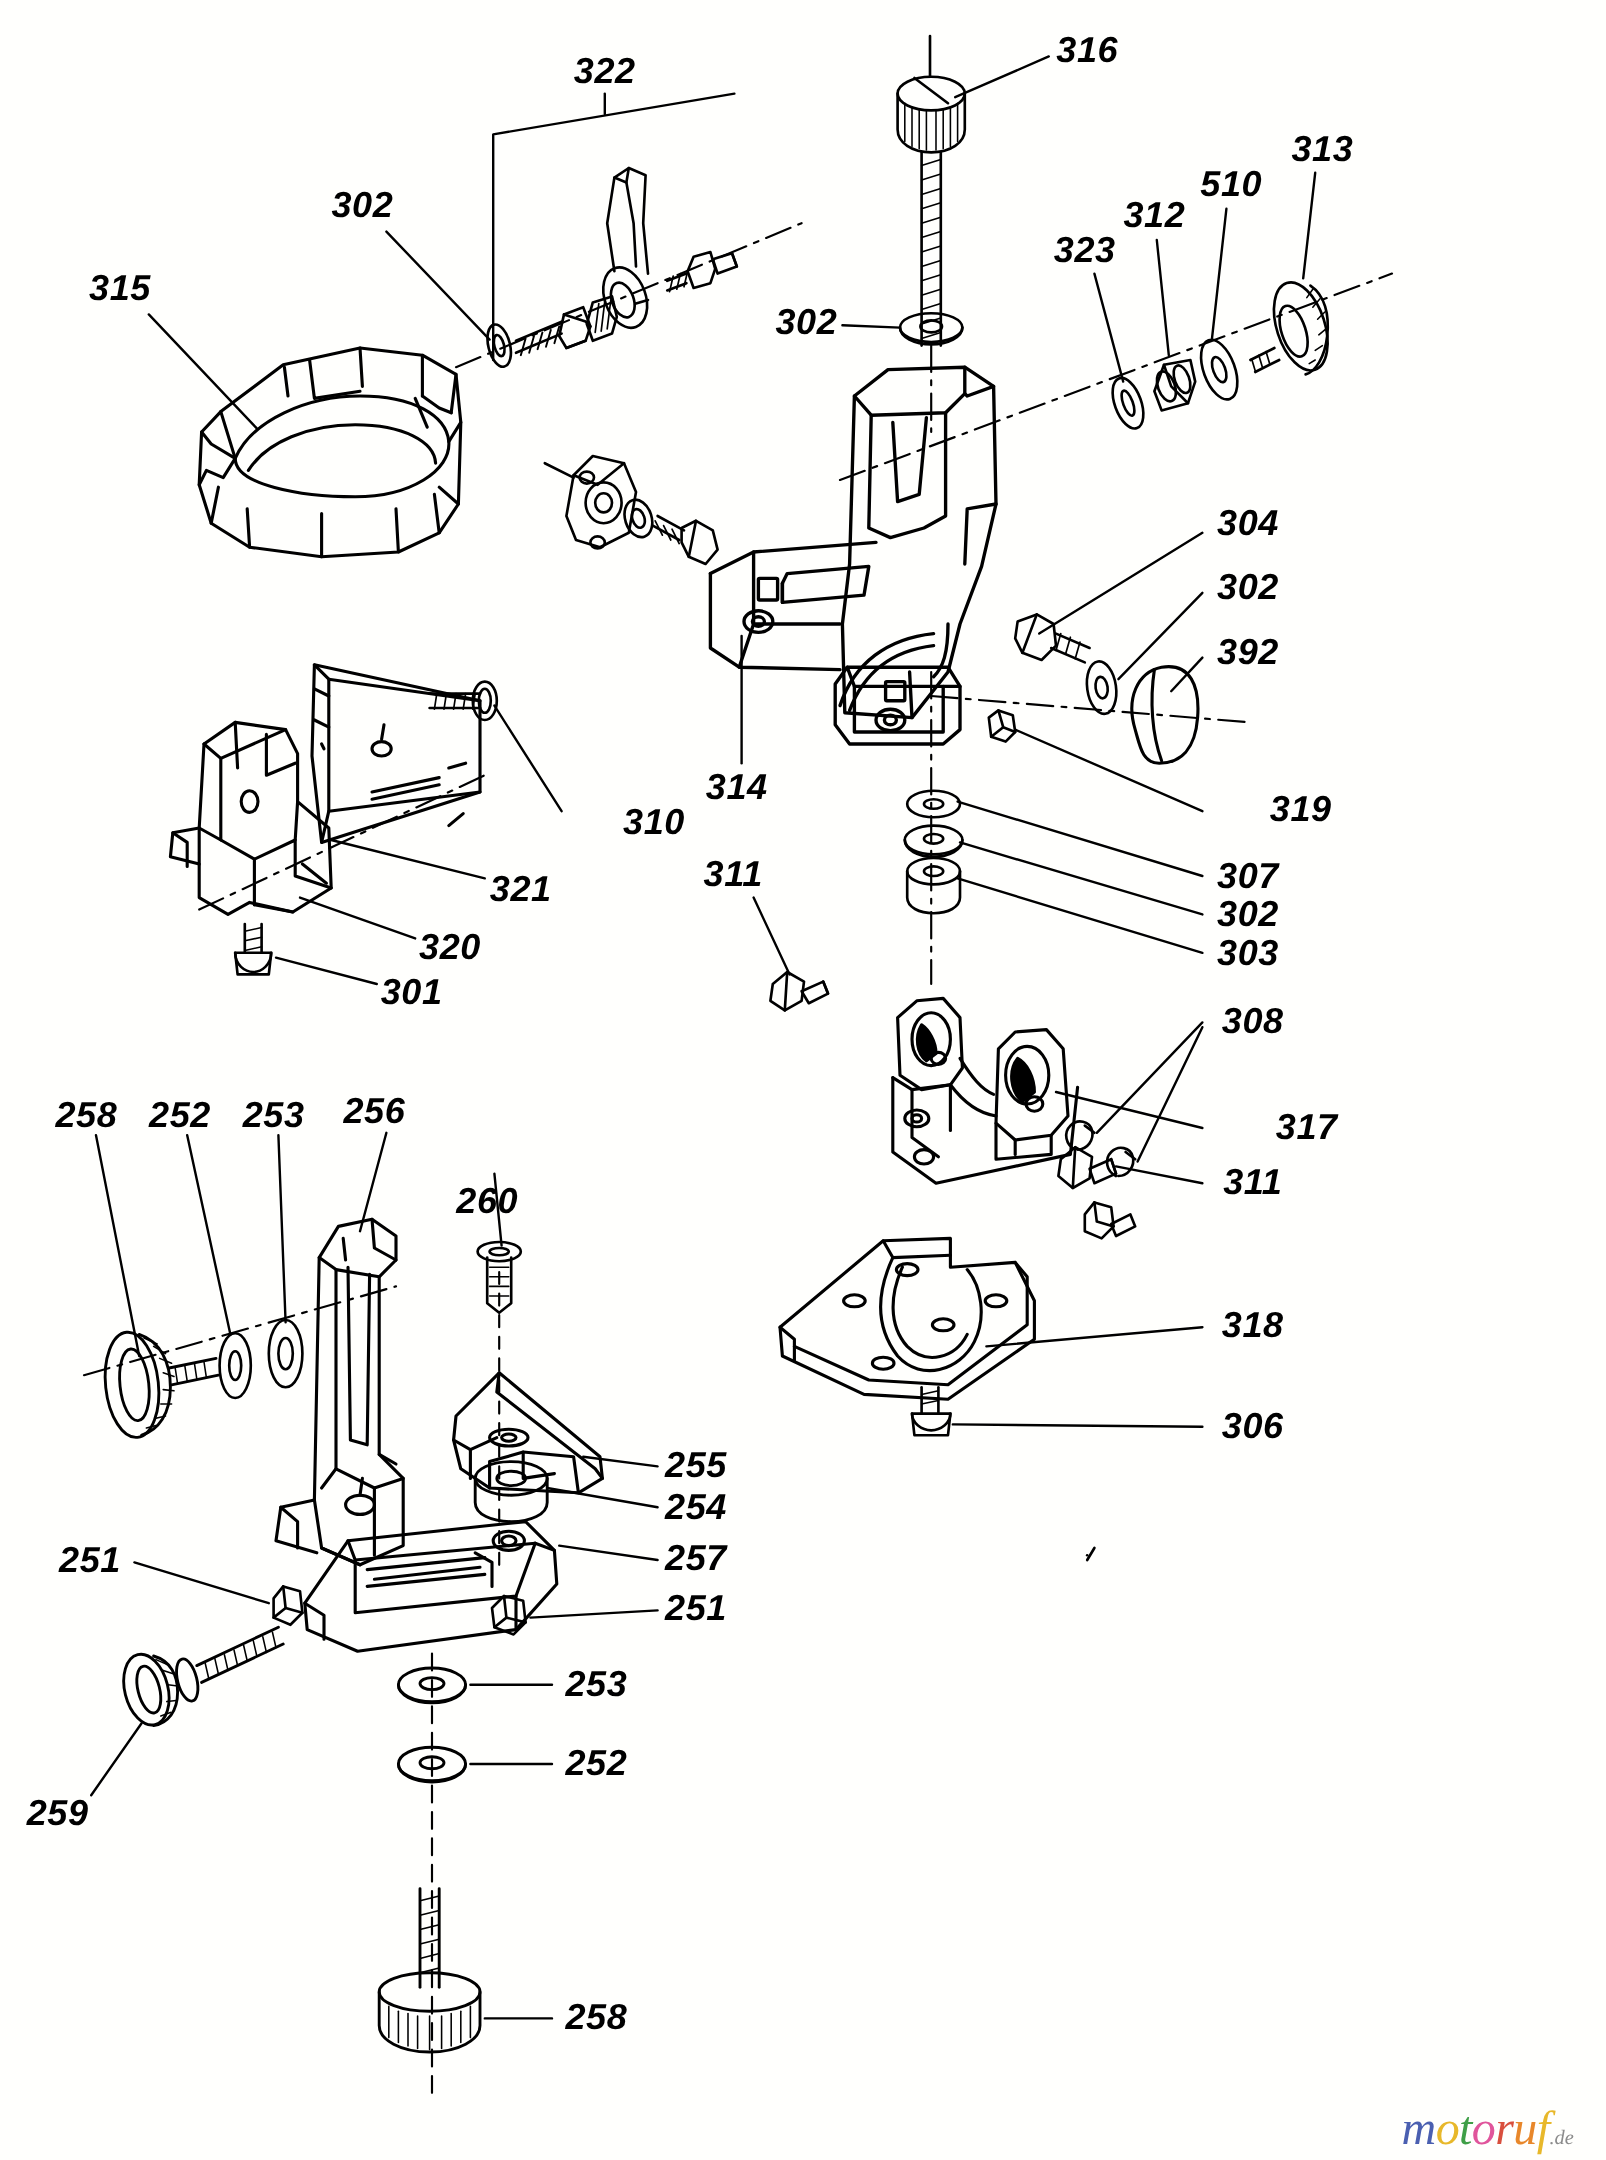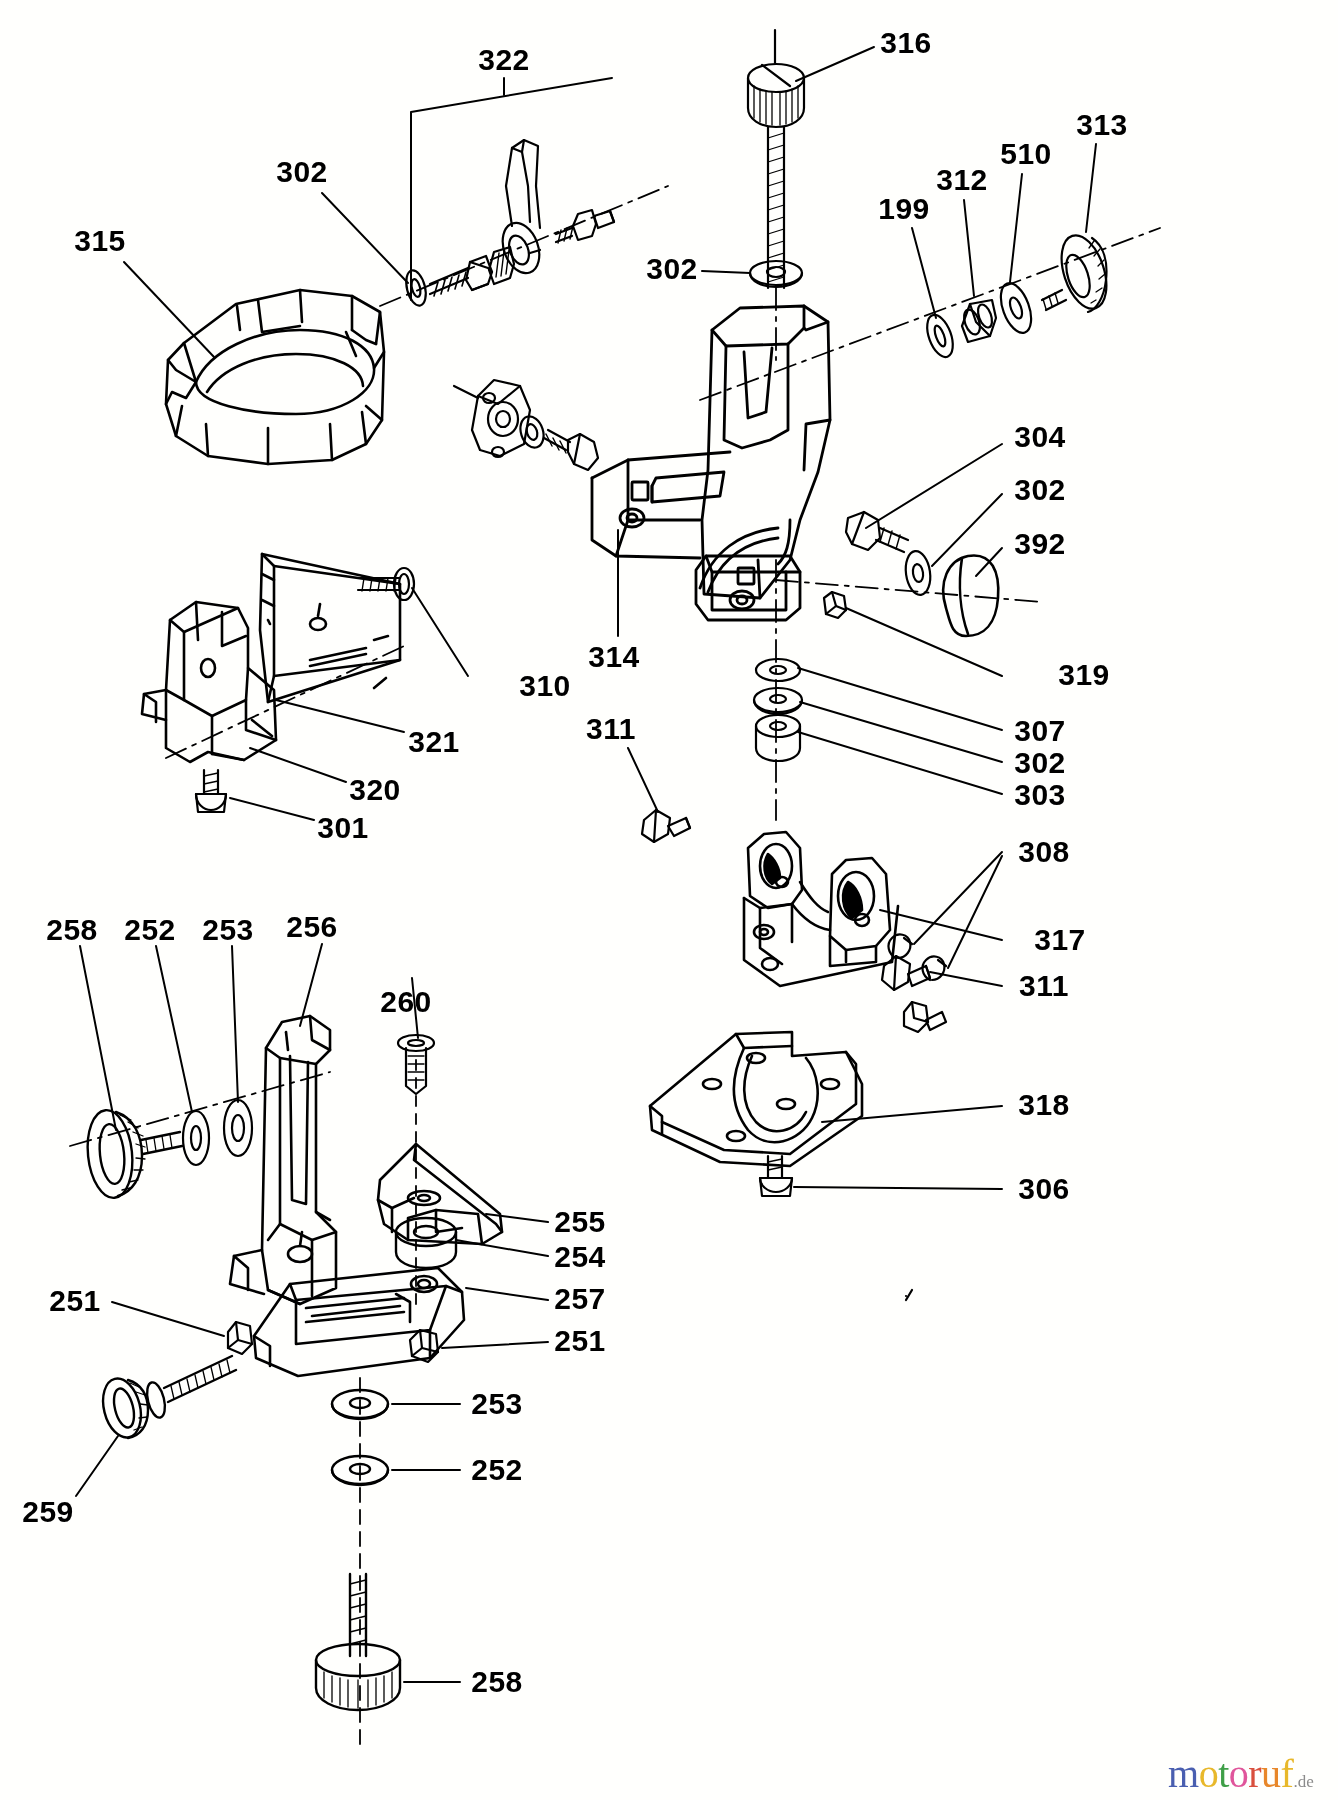--- a/index.html
+++ b/index.html
@@ -10,20 +10,21 @@
   }
   body {
     font-family: "Liberation Sans", sans-serif;
   }
   #sheet {
     position: relative;
     width: 1338px;
     height: 1800px;
     background: #fffffd;
     overflow: hidden;
+    font-style: italic;
   }
   #artwork {
     position: absolute;
     left: 0;
     top: 0;
     width: 1338px;
     height: 1800px;
   }
   .callout {
     position: absolute;
@@ -738,38 +739,38 @@
 
     </g>
   </svg>
 
   <div class="callout" style="left:504px; top:60px;">322</div>
   <div class="callout" style="left:906px; top:43px;">316</div>
   <div class="callout" style="left:1102px; top:125px;text-align:right;">313</div>
   <div class="callout" style="left:302px; top:172px;">302</div>
   <div class="callout" style="left:1026px; top:154px;">510</div>
   <div class="callout" style="left:962px; top:180px;">312</div>
-  <div class="callout" style="left:904px; top:209px;">199</div>
+  <div class="callout" style="left:904px; top:209px;">323</div>
   <div class="callout" style="left:100px; top:241px;">315</div>
   <div class="callout" style="left:672px; top:269px;">302</div>
   <div class="callout" style="left:1040px; top:437px;">304</div>
   <div class="callout" style="left:1040px; top:490px;">302</div>
   <div class="callout" style="left:1040px; top:544px;">392</div>
   <div class="callout" style="left:614px; top:657px;">314</div>
   <div class="callout" style="left:497px; top:686px;margin-left:48px;">310</div>
   <div class="callout" style="left:1040px; top:675px;margin-left:44px;">319</div>
   <div class="callout" style="left:1040px; top:731px;">307</div>
   <div class="callout" style="left:434px; top:742px;">321</div>
   <div class="callout" style="left:611px; top:729px;">311</div>
   <div class="callout" style="left:1040px; top:763px;">302</div>
   <div class="callout" style="left:1040px; top:795px;">303</div>
   <div class="callout" style="left:375px; top:790px;">320</div>
   <div class="callout" style="left:343px; top:828px;">301</div>
   <div class="callout" style="left:1044px; top:852px;">308</div>
-  <div class="callout" style="left:1060px; top:940px;">317</div>
+  <div class="callout" style="left:1089px; top:940px;">317</div>
   <div class="callout" style="left:72px; top:930px;">258</div>
   <div class="callout" style="left:150px; top:930px;">252</div>
   <div class="callout" style="left:228px; top:930px;">253</div>
   <div class="callout" style="left:312px; top:927px;">256</div>
   <div class="callout" style="left:406px; top:958px;margin-top:44px;">260</div>
   <div class="callout" style="left:1044px; top:986px;">311</div>
   <div class="callout" style="left:1044px; top:1105px;">318</div>
   <div class="callout" style="left:1044px; top:1189px;">306</div>
   <div class="callout" style="left:580px; top:1222px;">255</div>
   <div class="callout" style="left:580px; top:1257px;">254</div>

